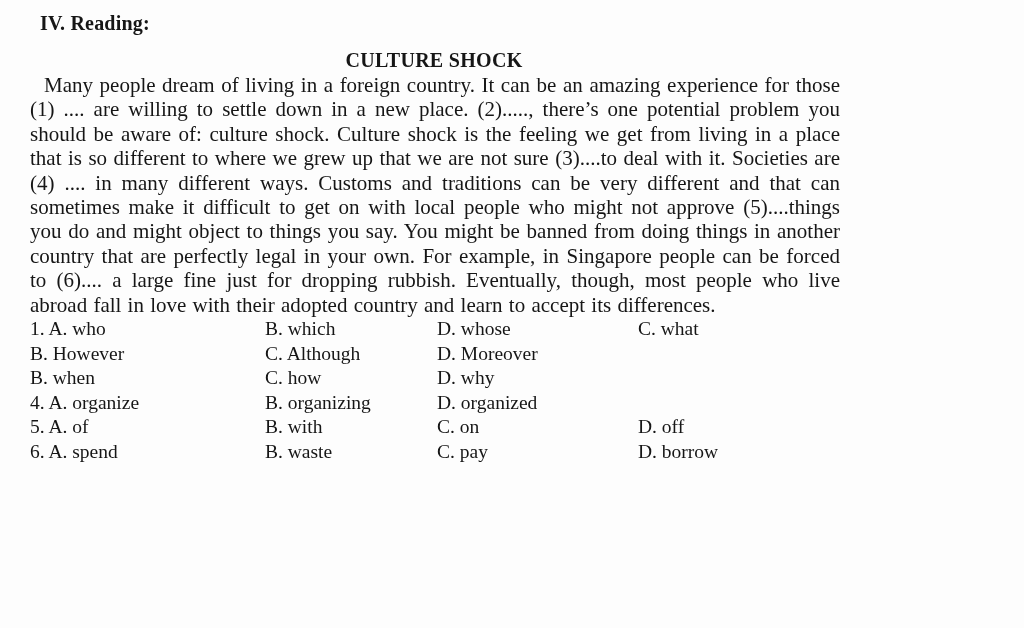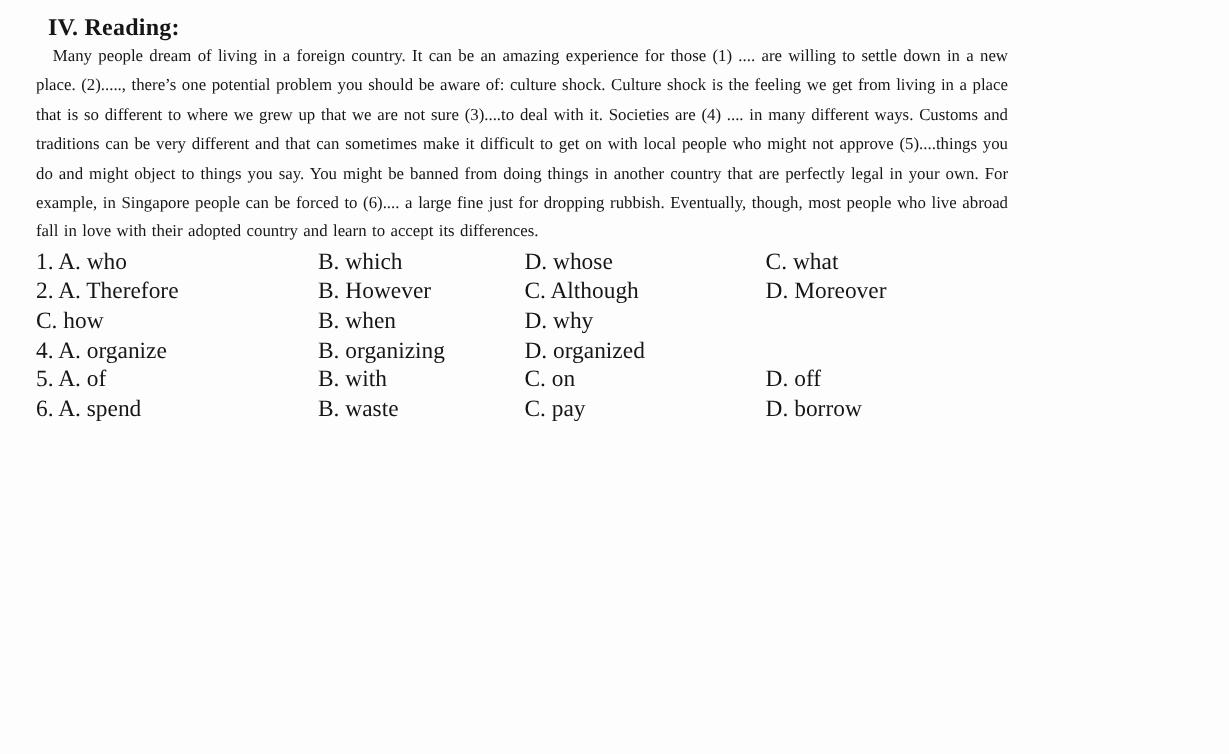--- a/index.html
+++ b/index.html
@@ -32,21 +32,21 @@
     font-weight: bold;
     font-size: 20px;
     line-height: 24px;
     margin-top: 13px;
     letter-spacing: 0.3px;
   }
   .passage {
     margin: 1px 28px 0 30px;
     text-align: justify;
     text-indent: 14px;
-    font-size: 14px;
+    font-size: 21px;
     line-height: 24.4px;
     word-spacing: 1px;
   }
   .questions {
     margin-left: 30px;
     margin-top: 0;
     font-size: 19.5px;
   }
   .question-row {
     display: grid;
@@ -58,42 +58,42 @@
   }
   .qcell { overflow: visible; }
 </style>
 </head>
 <body>
 
 <div class="page">
 
   <div class="section-heading">IV. Reading:</div>
 
+  <div class="doc-title">CULTURE SHOCK</div>
 
   <div class="passage">Many people dream of living in a foreign country. It can be an amazing experience for those (1) .... are willing to settle down in a new place. (2)....., there’s one potential problem you should be aware of: culture shock. Culture shock is the feeling we get from living in a place that is so different to where we grew up that we are not sure (3)....to deal with it. Societies are (4) .... in many different ways. Customs and traditions can be very different and that can sometimes make it difficult to get on with local people who might not approve (5)....things you do and might object to things you say. You might be banned from doing things in another country that are perfectly legal in your own. For example, in Singapore people can be forced to (6).... a large fine just for dropping rubbish. Eventually, though, most people who live abroad fall in love with their adopted country and learn to accept its differences.</div>
 
   <div class="questions">
 
     <div class="question-row">
       <span class="qcell"><span>1.</span> <span>A. who</span></span>
       <span class="qcell">B. which</span>
       <span class="qcell">D. whose</span>
       <span class="qcell">C. what</span>
     </div>
 
     <div class="question-row">
-      <span class="qcell"><span>2.</span> <span>A. Therefore</span></span>
       <span class="qcell">B. However</span>
       <span class="qcell">C. Although</span>
       <span class="qcell">D. Moreover</span>
     </div>
 
     <div class="question-row">
+      <span class="qcell">B. when</span>
       <span class="qcell">C. how</span>
-      <span class="qcell">B. when</span>
       <span class="qcell">D. why</span>
     </div>
 
     <div class="question-row">
       <span class="qcell"><span>4.</span> <span>A. organize</span></span>
       <span class="qcell">B. organizing</span>
       <span class="qcell">D. organized</span>
     </div>
 
     <div class="question-row">

